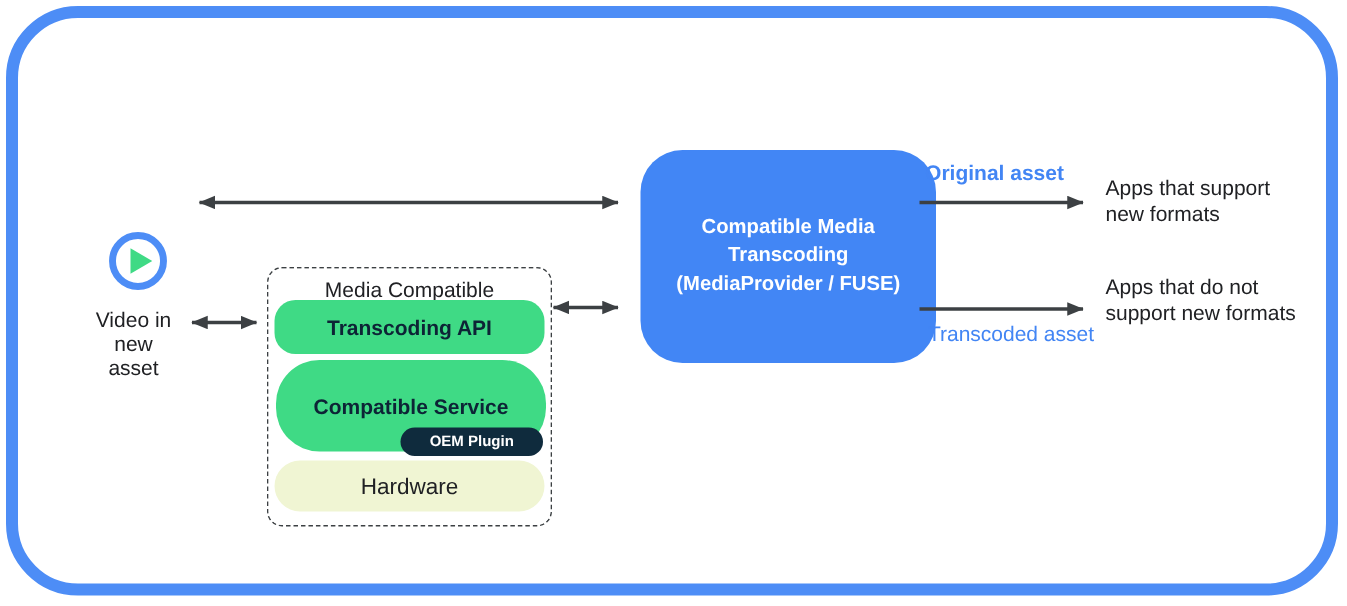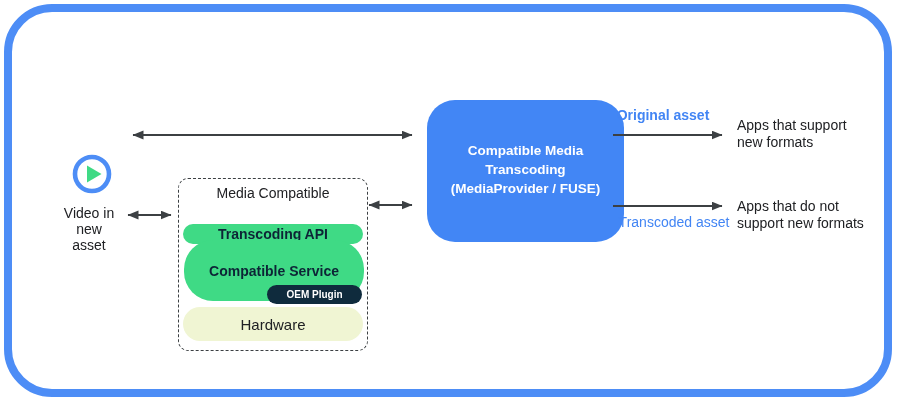--- a/index.html
+++ b/index.html
@@ -41,21 +41,21 @@
   }
   .framework-title {
     left: 178px; top: 185px; width: 190px;
     font-size: 14px; color: #202124; text-align: center;
   }
   .pill {
     display: flex; align-items: center; justify-content: center;
     text-align: center;
   }
   .pill-green { background: #3fda85; color: #0d2436; font-weight: bold; font-size: 14px; }
-  .api-pill { left: 183px; top: 224px; width: 180px; height: 20px; border-radius: 14px; }
+  .api-pill { left: 183px; top: 200px; width: 180px; height: 36px; border-radius: 14px; }
   .service-pill { left: 184px; top: 240px; width: 180px; height: 61px; border-radius: 29px; }
   .oem-pill {
     left: 267px; top: 285px; width: 95px; height: 19px; border-radius: 10px;
     background: #0f2b3d; color: #ffffff; font-weight: bold; font-size: 10px;
   }
   .hardware-pill {
     left: 183px; top: 307px; width: 180px; height: 34px; border-radius: 17px;
     background: #f0f5d3; color: #202124; font-size: 15px;
   }
 
@@ -69,21 +69,21 @@
     padding-bottom: 4px;
     margin-left: 12px;
   }
 
   
   .asset-label { color: #4285f4; font-size: 14px; text-align: center; }
   .original-asset { left: 613px; top: 107px; width: 100px; font-weight: bold; }
   .transcoded-asset { left: 613px; top: 214px; width: 122px; }
   .apps-label { font-size: 14px; line-height: 17px; color: #202124; }
   .apps-support { left: 737px; top: 117px; width: 150px; }
-  .apps-not-support { left: 737px; top: 198px; width: 160px; }
+  .apps-not-support { left: 737px; top: 183px; width: 160px; }
 
   .arrow-layer { left: 0; top: 0; width: 898px; height: 404px; pointer-events: none; }
 </style>
 </head>
 <body>
 
 <div class="canvas">
 
   <div class="outer-border abs"></div>
 

